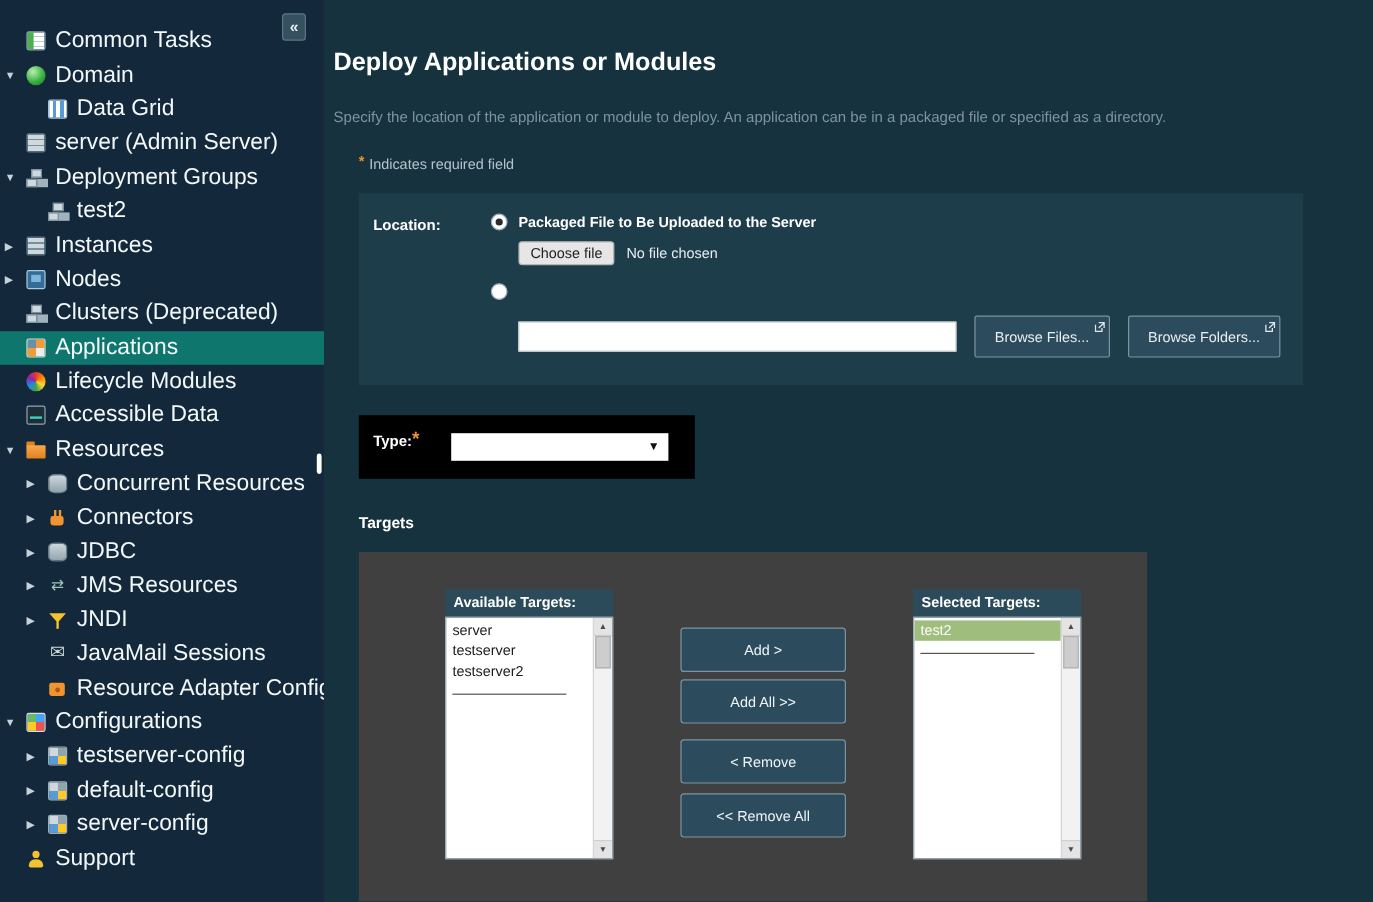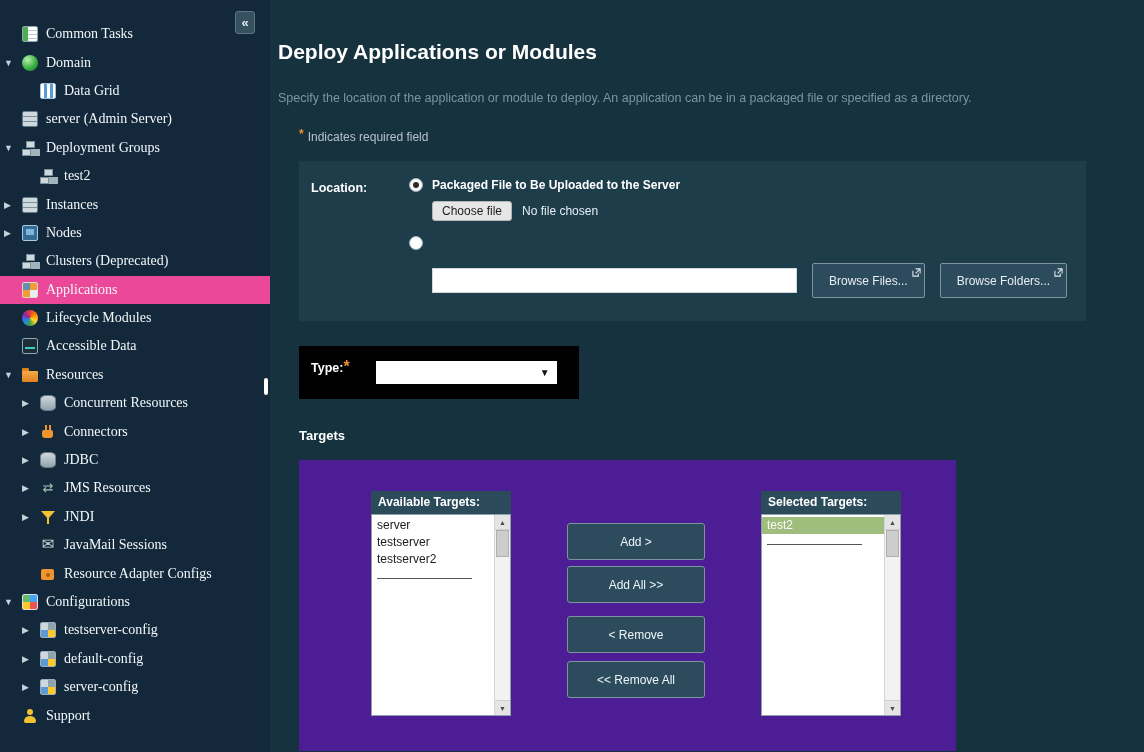--- a/index.html
+++ b/index.html
@@ -7,23 +7,23 @@
     width:1144px;height:752px;position:relative;overflow:hidden;
     font-family:"Liberation Sans",sans-serif;background:#15323e;
     -webkit-font-smoothing:antialiased;
   }
   
   .sidebar{position:absolute;left:0;top:0;width:270px;height:752px;background:#13283a;color:#eef4f8;}
   .collapse-btn{position:absolute;top:11px;right:15px;width:20px;height:23px;background:#35505f;border:1px solid #5d7584;border-radius:3px;color:#e6eef4;font-size:13px;line-height:20px;text-align:center;padding:0;cursor:pointer;font-family:inherit;font-weight:bold;}
   .sb-nav{padding-top:20px;}
   .sb-row{display:flex;align-items:center;height:28.4px;padding-left:4px;cursor:pointer;}
   .sb-row.ind1{padding-left:22px;}
-  .sb-row.selected{background:#ec4899;}
+  .sb-row.selected{background:#0f766e;}
   .arrow{width:18px;flex:0 0 18px;font-size:9px;color:#c3d2db;}
-  .sb-label{font-size:14px;color:#f2f7fa;white-space:nowrap;font-family:Liberation Serif, serif;}
+  .sb-label{font-size:19px;color:#f2f7fa;white-space:nowrap;}
   .sb-thumb{position:absolute;right:2px;top:378px;width:4px;height:17px;background:#fff;border-radius:2px;}
   
   .icon{width:16px;height:16px;flex:0 0 16px;margin-right:8px;position:relative;display:inline-block;}
   .icon-tasks{background:repeating-linear-gradient(180deg,#fff 0 3px,#b9ccd6 3px 4px);border:1px solid #8fa6b3;border-radius:2px;box-sizing:border-box;}
   .icon-tasks::before{content:"";position:absolute;left:0;top:0;bottom:0;width:5px;background:#4caf50;}
   .icon-domain-sphere{border-radius:50%;background:radial-gradient(circle at 35% 30%,#b8f0ae,#3cb043 55%,#0e7a18);}
   .icon-data-grid{background:repeating-linear-gradient(90deg,#fff 0 3px,#5b9bd5 3px 6px);border:1px solid #9ec4e3;border-radius:2px;box-sizing:border-box;}
   .icon-server-stack{background:repeating-linear-gradient(180deg,#cfd8dc 0 4px,#78909c 4px 5px);border:1px solid #607d8b;border-radius:2px;box-sizing:border-box;}
   .icon-cluster::before{content:"";position:absolute;left:4px;top:1px;width:7px;height:5px;background:#cfd8dc;border:1px solid #78909c;}
   .icon-cluster::after{content:"";position:absolute;left:0;top:9px;width:7px;height:5px;background:#cfd8dc;border:1px solid #78909c;box-shadow:9px 0 0 0 #9fb3bd;}
@@ -68,21 +68,21 @@
   .path-row{margin:13px 0 0 23px;display:flex;align-items:center;}
   .path-input{width:365px;height:25px;border:1px solid #cfd8dc;background:#fff;box-sizing:border-box;padding:0 6px;font-size:12px;font-family:inherit;}
   .browse-btn{margin-left:15px;position:relative;background:#2c4c5d;border:1px solid #7e93a0;border-radius:2px;color:#e8eef2;font-size:12px;padding:10px 16px 9px;cursor:pointer;font-family:inherit;}
   .ext-ico{position:absolute;top:2px;right:3px;}
   .type-panel{margin:25px 0 0 21px;display:inline-flex;align-items:flex-start;background:#000000;padding:15px 22px 15px 12px;}
   .type-label{font-weight:bold;font-size:12.5px;color:#fff;}
   .select{margin-left:22px;width:181px;height:23px;background:#fff;display:flex;align-items:center;justify-content:space-between;padding:0 7px 0 6px;box-sizing:border-box;cursor:pointer;}
   .sel-value{font-size:12px;color:#222;}
   .caret{font-size:10px;color:#111;}
   .targets-h{margin:29px 0 0 21px;font-size:13px;font-weight:bold;color:#fff;}
-  .targets-panel{margin:17px 0 0 21px;width:657px;height:291px;background:#4c1d95;box-sizing:border-box;padding:31px 0 0 72px;display:flex;}
+  .targets-panel{margin:17px 0 0 21px;width:657px;height:291px;background:#404040;box-sizing:border-box;padding:31px 0 0 72px;display:flex;}
   .listgroup{width:140px;flex:0 0 140px;}
   .list-header{background:#2b4b5b;color:#fff;font-weight:bold;font-size:12px;padding:4px 7px;height:23px;box-sizing:border-box;white-space:nowrap;}
   .listbox{position:relative;height:202px;background:#fff;border:1px solid #8fa0aa;box-sizing:border-box;padding:2px 16px 0 0;overflow:hidden;cursor:default;}
   .opt{font-size:12px;color:#1c1c1c;padding:1px 5px;line-height:15px;white-space:nowrap;}
   .opt.picked{background:#9fbe7e;color:#fbfbfb;}
   .sep{margin:10px 0 0 5px;border-bottom:1px solid #555;width:95px;}
   .vscroll{position:absolute;top:0;right:0;bottom:0;width:15px;background:#f2f2f2;border-left:1px solid #d5d5d5;}
   .vs-up,.vs-down{position:absolute;left:0;right:0;height:14px;display:flex;align-items:center;justify-content:center;font-size:7px;color:#4a4a4a;background:#e4e4e4;cursor:pointer;}
   .vs-up{top:0;border-bottom:1px solid #cfcfcf;}
   .vs-down{bottom:0;border-top:1px solid #cfcfcf;}

